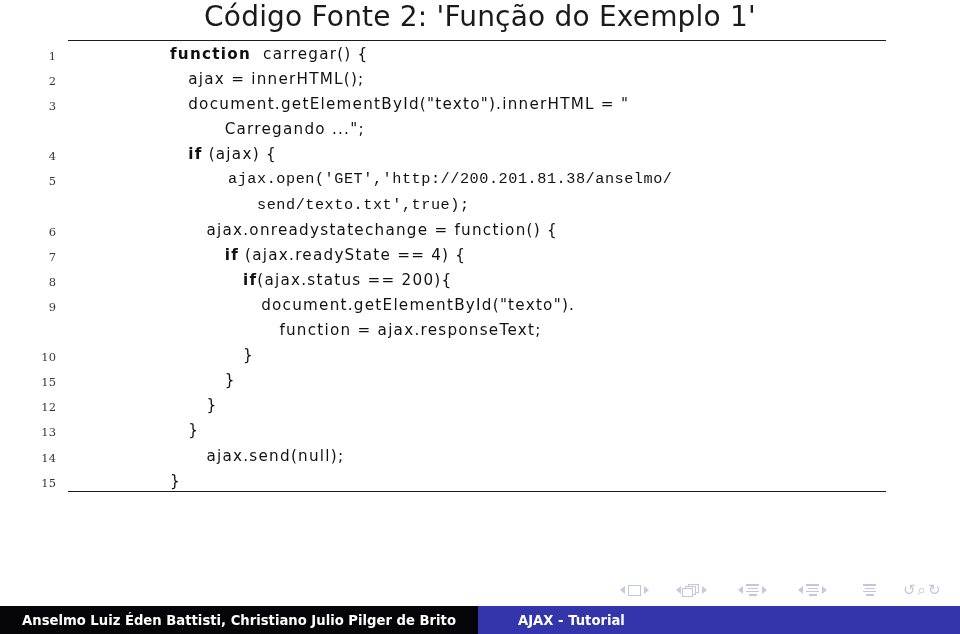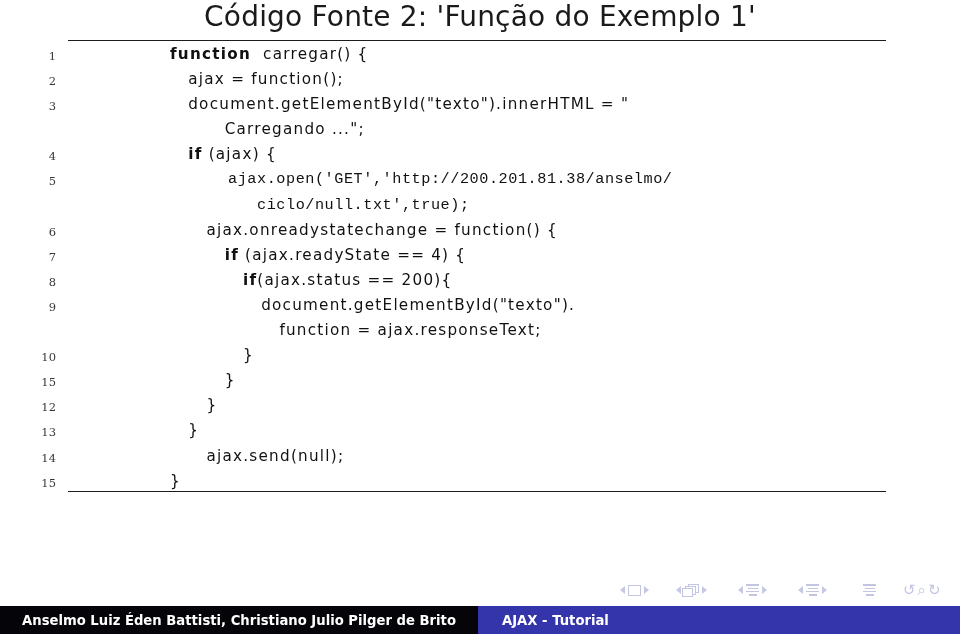--- a/index.html
+++ b/index.html
@@ -180,62 +180,62 @@
   }
   #footer-title {
     width: 482px;
     background: #3434ab;
     color: #ffffff;
     font-family: "DejaVu Sans", sans-serif;
     font-size: 13.2px;
     font-weight: 700;
     display: flex;
     align-items: center;
-    padding-left: 24px;
+    padding-left: 40px;
     box-sizing: border-box;
     white-space: nowrap;
   }
 </style>
 </head>
 <body>
 
 <div id="slide">
 
   <div id="frame-title">Código Fonte 2: 'Função do Exemplo 1'</div>
 
   <div class="hrule" id="rule-top"></div>
 
   <div id="listing">
       <div class="code-line">
         <span class="lineno">1</span>
         <span class="codetext"><span class="kw">function</span>  carregar() {</span>
       </div>
       <div class="code-line">
         <span class="lineno">2</span>
-        <span class="codetext">   ajax = function();</span>
+        <span class="codetext">   ajax = innerHTML();</span>
       </div>
       <div class="code-line">
         <span class="lineno">3</span>
         <span class="codetext">   document.getElementById("texto").innerHTML = "</span>
       </div>
       <div class="code-line">
         <span class="lineno"></span>
         <span class="codetext">         Carregando ...";</span>
       </div>
       <div class="code-line">
         <span class="lineno">4</span>
         <span class="codetext">   <span class="kw">if</span> (ajax) {</span>
       </div>
       <div class="code-line">
         <span class="lineno">5</span>
         <span class="codetext mono-str">      ajax.open('GET','http://200.201.81.38/anselmo/</span>
       </div>
       <div class="code-line">
         <span class="lineno"></span>
-        <span class="codetext mono-str">         ciclo/null.txt',true);</span>
+        <span class="codetext mono-str">         send/texto.txt',true);</span>
       </div>
       <div class="code-line">
         <span class="lineno">6</span>
         <span class="codetext">      ajax.onreadystatechange = function() {</span>
       </div>
       <div class="code-line">
         <span class="lineno">7</span>
         <span class="codetext">         <span class="kw">if</span> (ajax.readyState == 4) {</span>
       </div>
       <div class="code-line">

